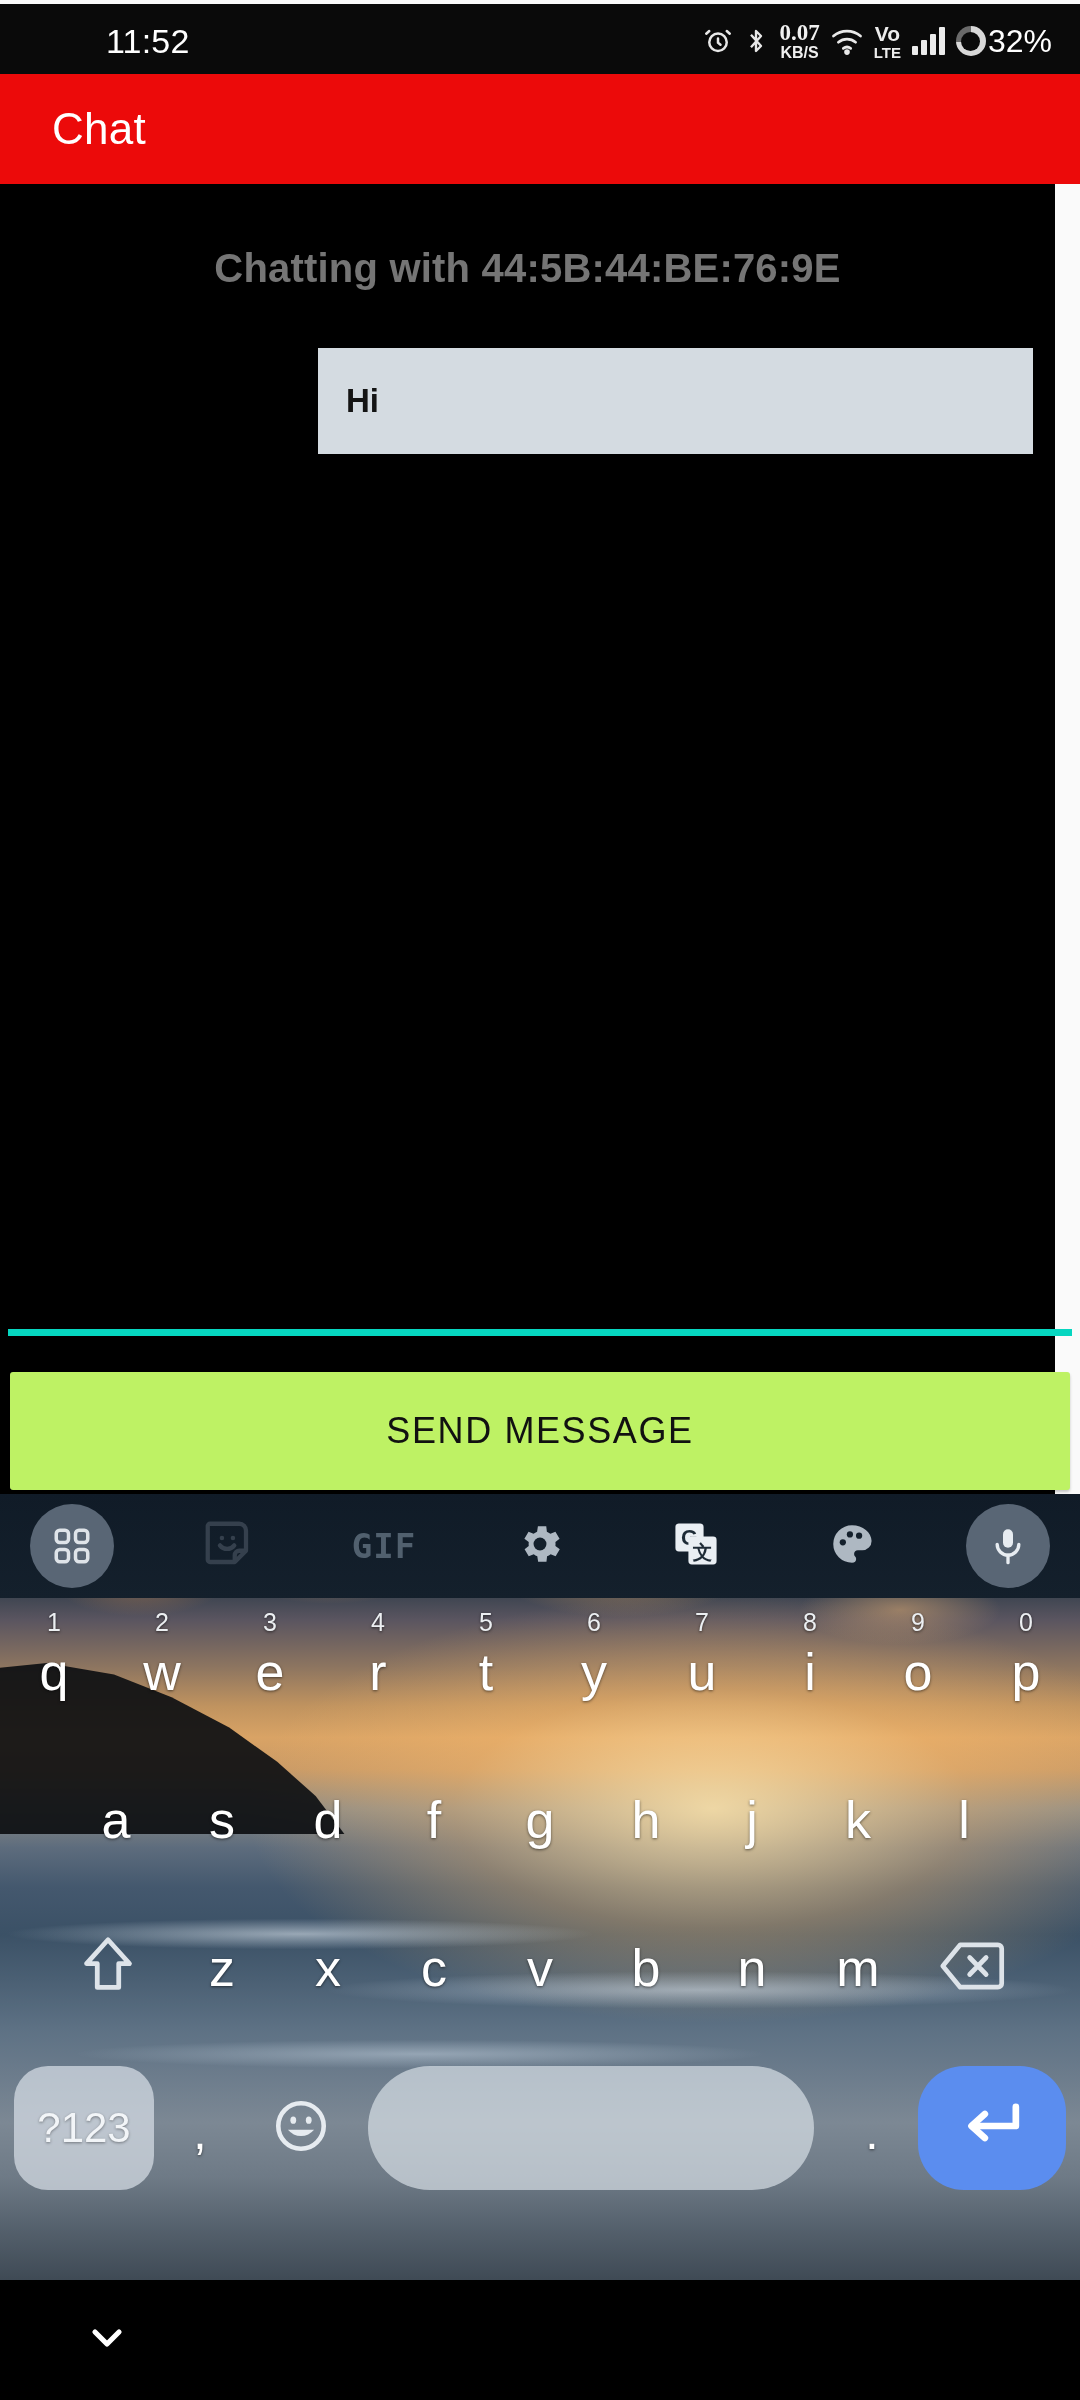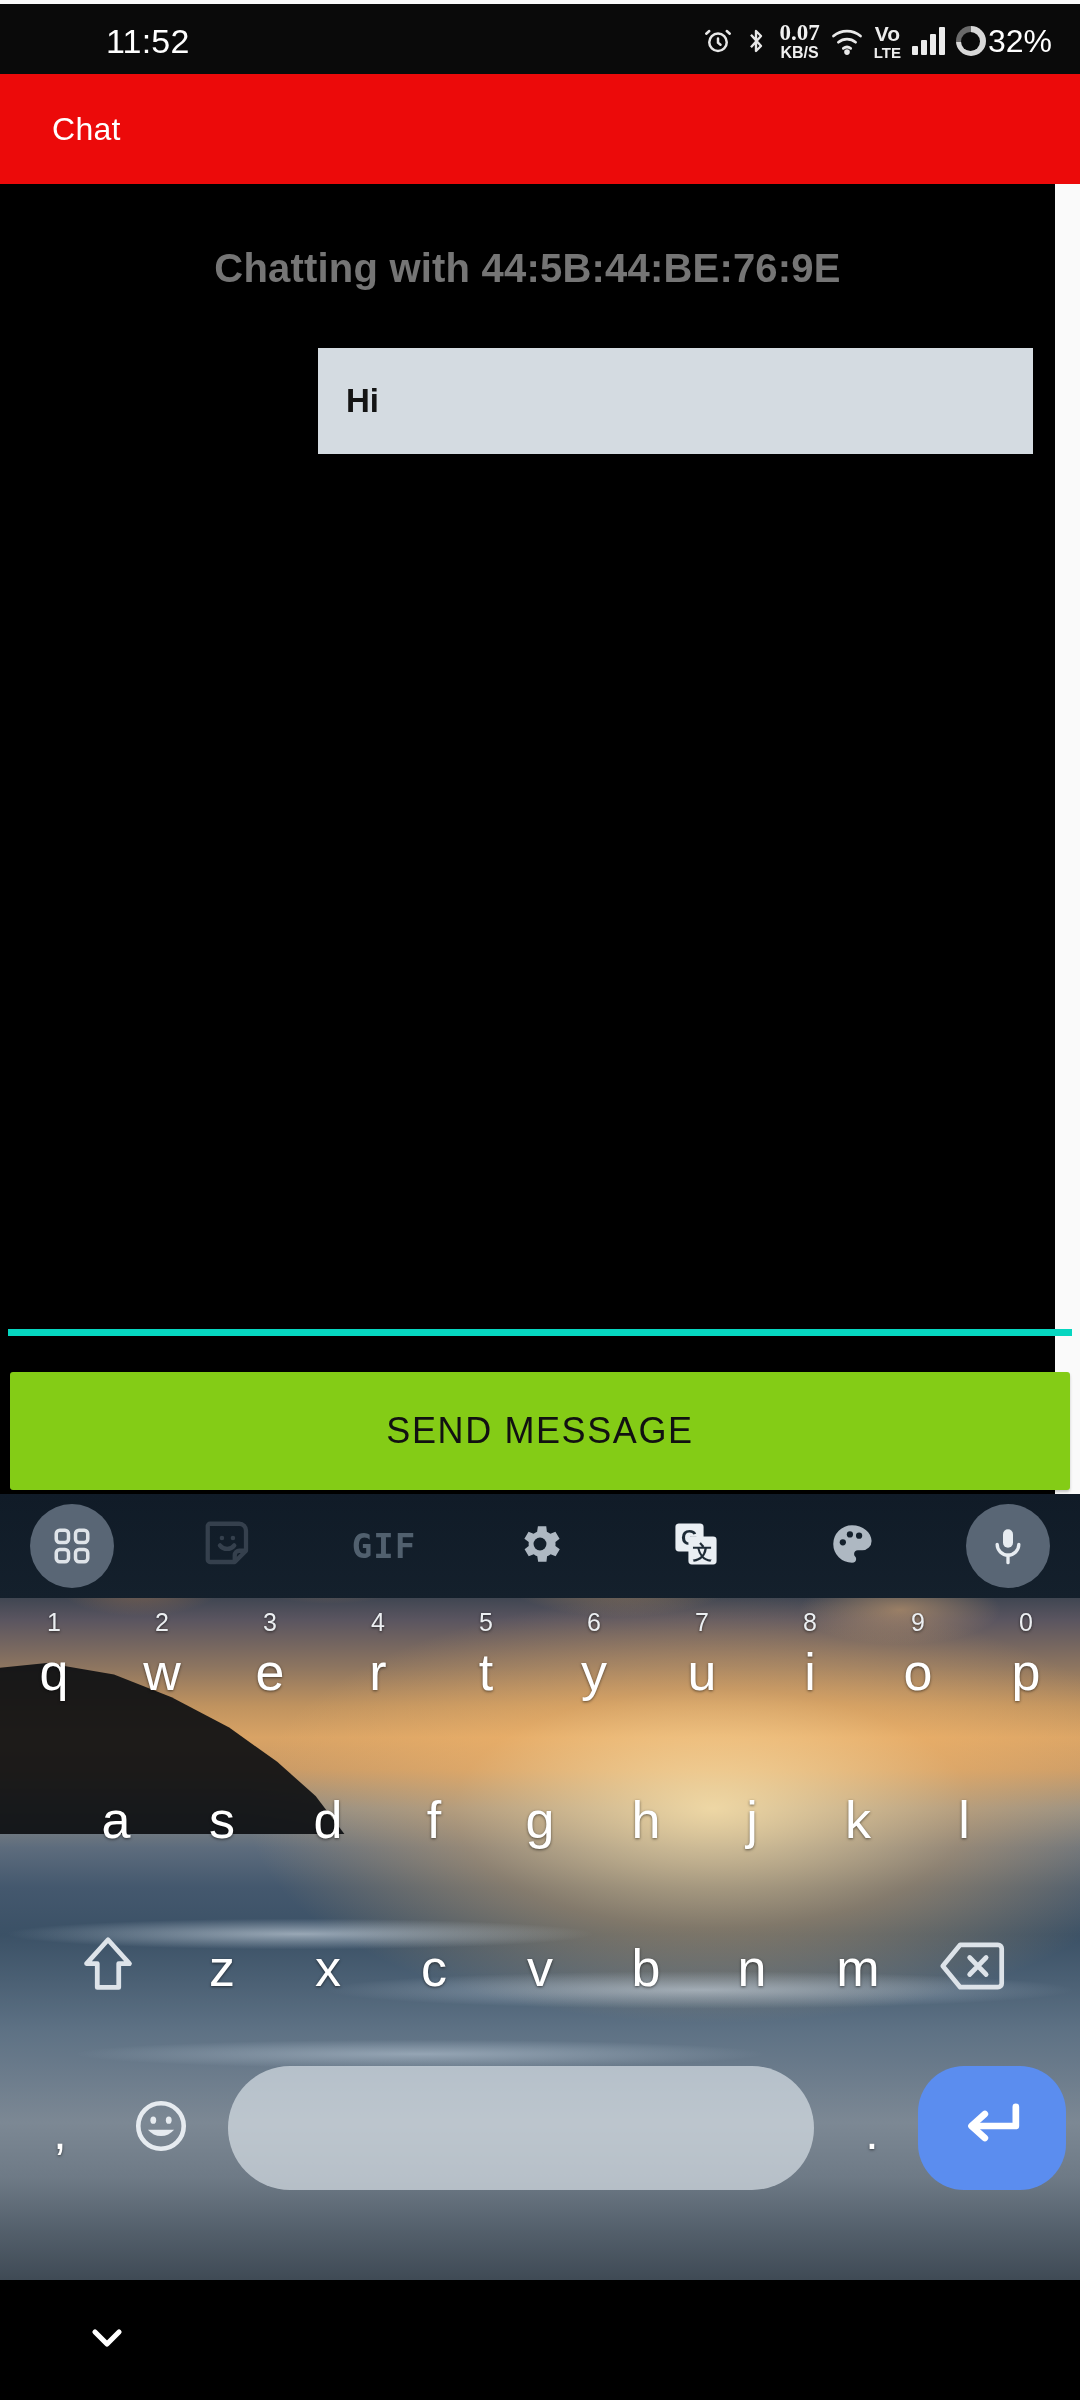--- a/index.html
+++ b/index.html
@@ -36,21 +36,21 @@
     display:flex; align-items:center; justify-content:center;
   }
   .battring::after{ content:""; width:19px; height:19px; border-radius:50%; background:#0a0a0a; }
   .battpct{ color:#fff; font-size:32px; }
 
   
   .appbar{
     position:absolute; top:74px; left:0; width:1080px; height:110px;
     background:#ec0a0a; display:flex; align-items:center; padding-left:52px;
   }
-  .appbar-title{ color:#fff; font-size:32px; font-weight:500; letter-spacing:.3px; }
+  .appbar-title{ color:#fff; font-size:44px; font-weight:500; letter-spacing:.3px; }
 
   
   .body{
     position:absolute; top:184px; left:0; width:1055px; height:1310px;
     background:#000000;
     font-weight:bold;
   }
   .chatting-with{
     text-align:center; color:#757575; font-size:40px; padding-top:62px; letter-spacing:.2px;
   }
@@ -61,21 +61,21 @@
   }
   .bubble-text{ color:#141414; font-size:33px; }
 
   .teal-divider{
     position:absolute; top:1329px; left:8px; width:1064px; height:7px; background:#06d6c0;
   }
 
   
   .sendbtn{
     position:absolute; top:1372px; left:10px; width:1060px; height:118px;
-    background:#84cc16; border:none; border-radius:3px;
+    background:#bef264; border:none; border-radius:3px;
     box-shadow:0 2px 3px rgba(0,0,0,.22);
     display:flex; align-items:center; justify-content:center; cursor:pointer;
   }
   .sendbtn-label{ font-size:36px; font-weight:500; letter-spacing:1.6px; color:#111; }
 
   
   .keyboard{
     position:absolute; top:1494px; left:0; width:1080px; height:786px; overflow:hidden;
   }
   .kb-wall{
@@ -393,20 +393,21 @@
           <span>
             <svg width="66" height="52" viewBox="0 0 28 22" fill="none" stroke="#dde3e9" stroke-width="2" stroke-linejoin="round" stroke-linecap="round">
               <path d="M9 2 H25 a1.6 1.6 0 0 1 1.6 1.6 V18.4 A1.6 1.6 0 0 1 25 20 H9 L1.6 11 Z"></path>
               <path d="M13 7.4 L20 14.6 M20 7.4 L13 14.6"></path>
             </svg>
           </span>
         </div>
       </div>
 
       <div class="row4">
+        <div class="k123">?123</div>
         <div class="kcomma">,</div>
         <div class="kemoji">
           <span>
             <svg width="58" height="58" viewBox="0 0 24 24" fill="none" stroke="#e6ebf0" stroke-width="1.9">
               <circle cx="12" cy="12" r="9.4"></circle>
               <ellipse cx="8.8" cy="9.6" rx="1.2" ry="1.5" fill="#e6ebf0" stroke="none"></ellipse>
               <ellipse cx="15.2" cy="9.6" rx="1.2" ry="1.5" fill="#e6ebf0" stroke="none"></ellipse>
               <path d="M6.6 13.6 A7 7 0 0 0 17.4 13.6 Z" fill="#e6ebf0" stroke="none"></path>
             </svg>
           </span>

